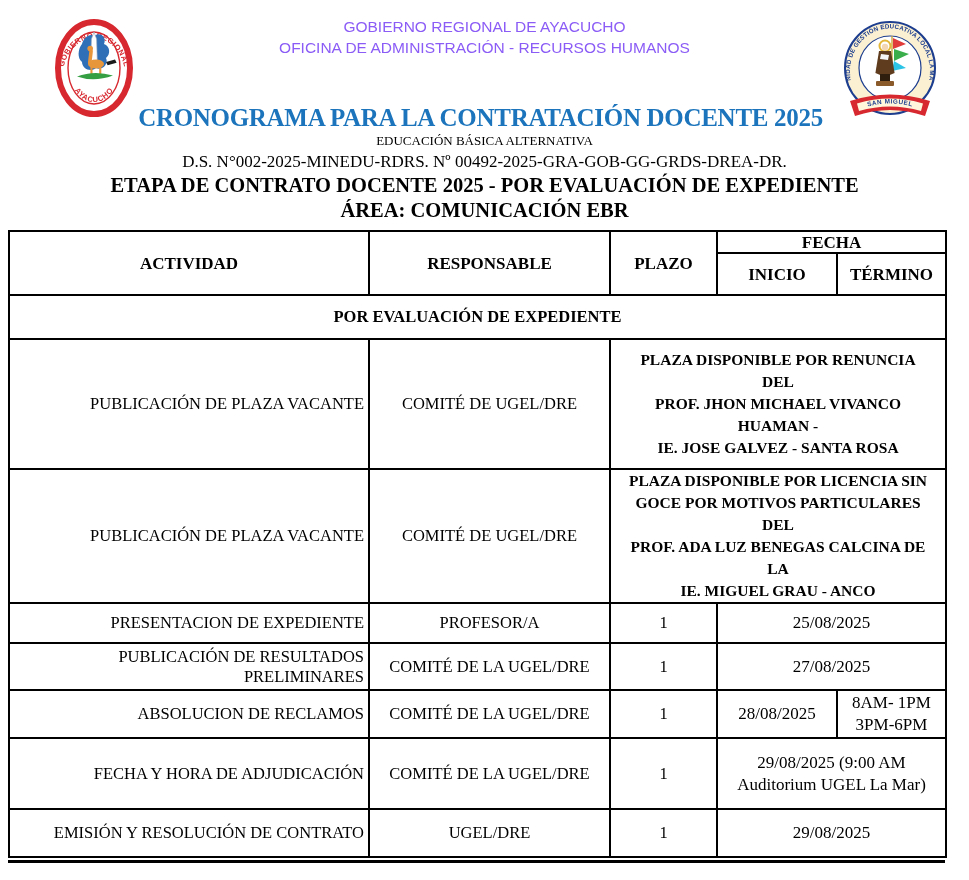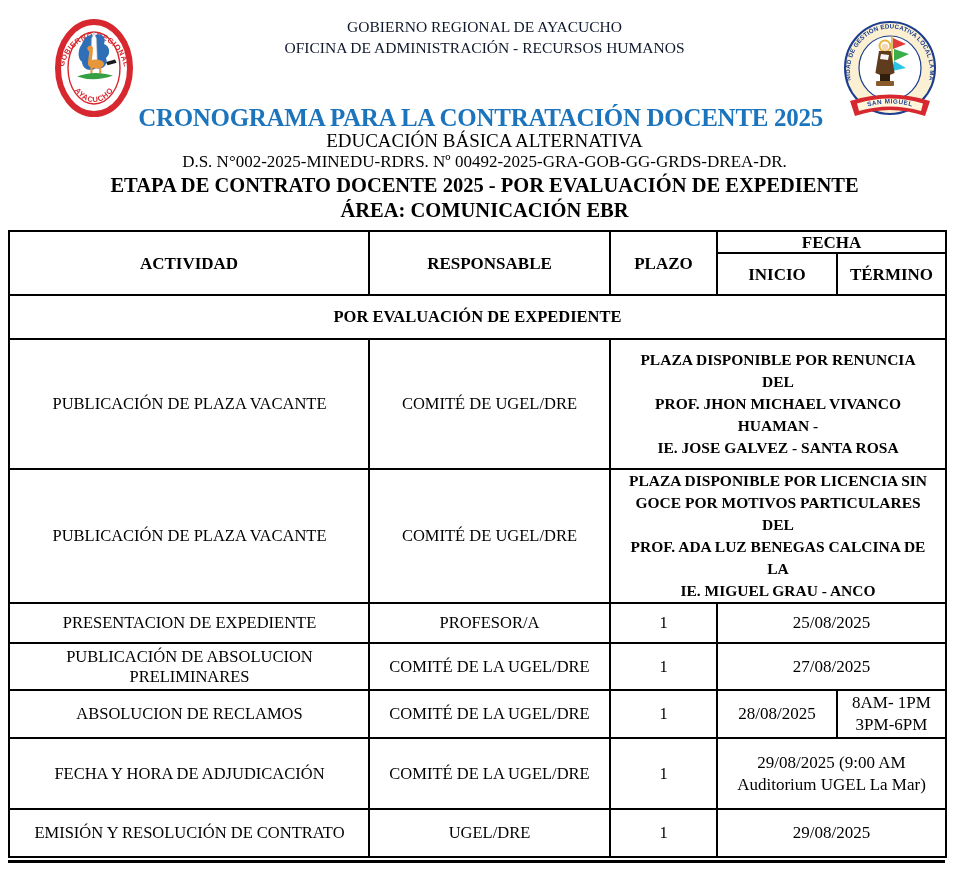--- a/index.html
+++ b/index.html
@@ -2,38 +2,38 @@
 <html lang="es"><head>
 <meta charset="utf-8">
 <style>
   html,body{margin:0;padding:0;background:#ffffff;}
   .page{position:relative;width:969px;height:880px;background:#fff;overflow:hidden;
         font-family:"Liberation Serif",serif;color:#000;}
 
   
   .letterhead{position:relative;height:90px;}
   .letterhead-text{position:absolute;left:0;top:16px;width:100%;text-align:center;
-        font-family:Liberation Serif, serif;font-size:15.5px;line-height:21px;color:#0f172a;}
+        font-family:Liberation Sans, sans-serif;font-size:15.5px;line-height:21px;color:#8b5cf6;}
   .seal{position:absolute;top:18px;}
   .seal-left{left:54px;}
   .seal-right{left:840px;}
 
   
   .title-block{text-align:center;}
   .title-main{font-size:25px;line-height:27px;font-weight:bold;margin:14px 8px 0 0;letter-spacing:-0.3px;}
-  .title-modality{font-size:19px;line-height:20px;}
+  .title-modality{font-size:13px;line-height:20px;}
   .title-reference{font-size:17px;line-height:22px;}
   .title-stage,.title-area{font-size:20.5px;line-height:25px;font-weight:bold;}
 
   
   table.schedule{border-collapse:collapse;table-layout:fixed;width:937px;margin:7px 0 0 8px;}
   .schedule th,.schedule td{border:2px solid #000;vertical-align:middle;text-align:center;
         padding:1px 4px;white-space:pre-line;overflow:hidden;}
   .schedule th{font-size:17px;line-height:19px;font-weight:bold;padding:0 2px;}
-  td.act{text-align:center;padding-left:5px;font-size:16.5px;line-height:20px;}
+  td.act{text-align:right;padding-left:5px;font-size:16.5px;line-height:20px;}
   td.resp,td.plazo{font-size:16.5px;}
   td.date{font-size:17px;line-height:22px;}
   td.nota{font-weight:bold;font-size:15.5px;line-height:22px;padding:0 14px;}
   tr.section td{font-weight:bold;font-size:16.5px;}
   .bottom-rule{width:937px;margin:2px 0 0 8px;border-top:3px solid #000;height:0;}
 
   
   .footer{width:937px;margin:16px 0 0 8px;text-align:right;padding-right:8px;box-sizing:border-box;
         font-family:"Liberation Sans",sans-serif;font-weight:bold;font-size:15.5px;}
 
@@ -161,21 +161,21 @@
       </tr>
 
       <tr style="height:40px">
         <td class="act">PRESENTACION DE EXPEDIENTE</td>
         <td class="resp">PROFESOR/A</td>
         <td class="plazo">1</td>
         <td class="date" colspan="2">25/08/2025</td>
       </tr>
 
       <tr style="height:47px">
-        <td class="act">PUBLICACIÓN DE ABSOLUCION
+        <td class="act">PUBLICACIÓN DE RESULTADOS
 PRELIMINARES</td>
         <td class="resp">COMITÉ DE LA UGEL/DRE</td>
         <td class="plazo">1</td>
         <td class="date" colspan="2">27/08/2025</td>
       </tr>
 
       <tr style="height:47px">
         <td class="act">ABSOLUCION DE RECLAMOS</td>
         <td class="resp">COMITÉ DE LA UGEL/DRE</td>
         <td class="plazo">1</td>

